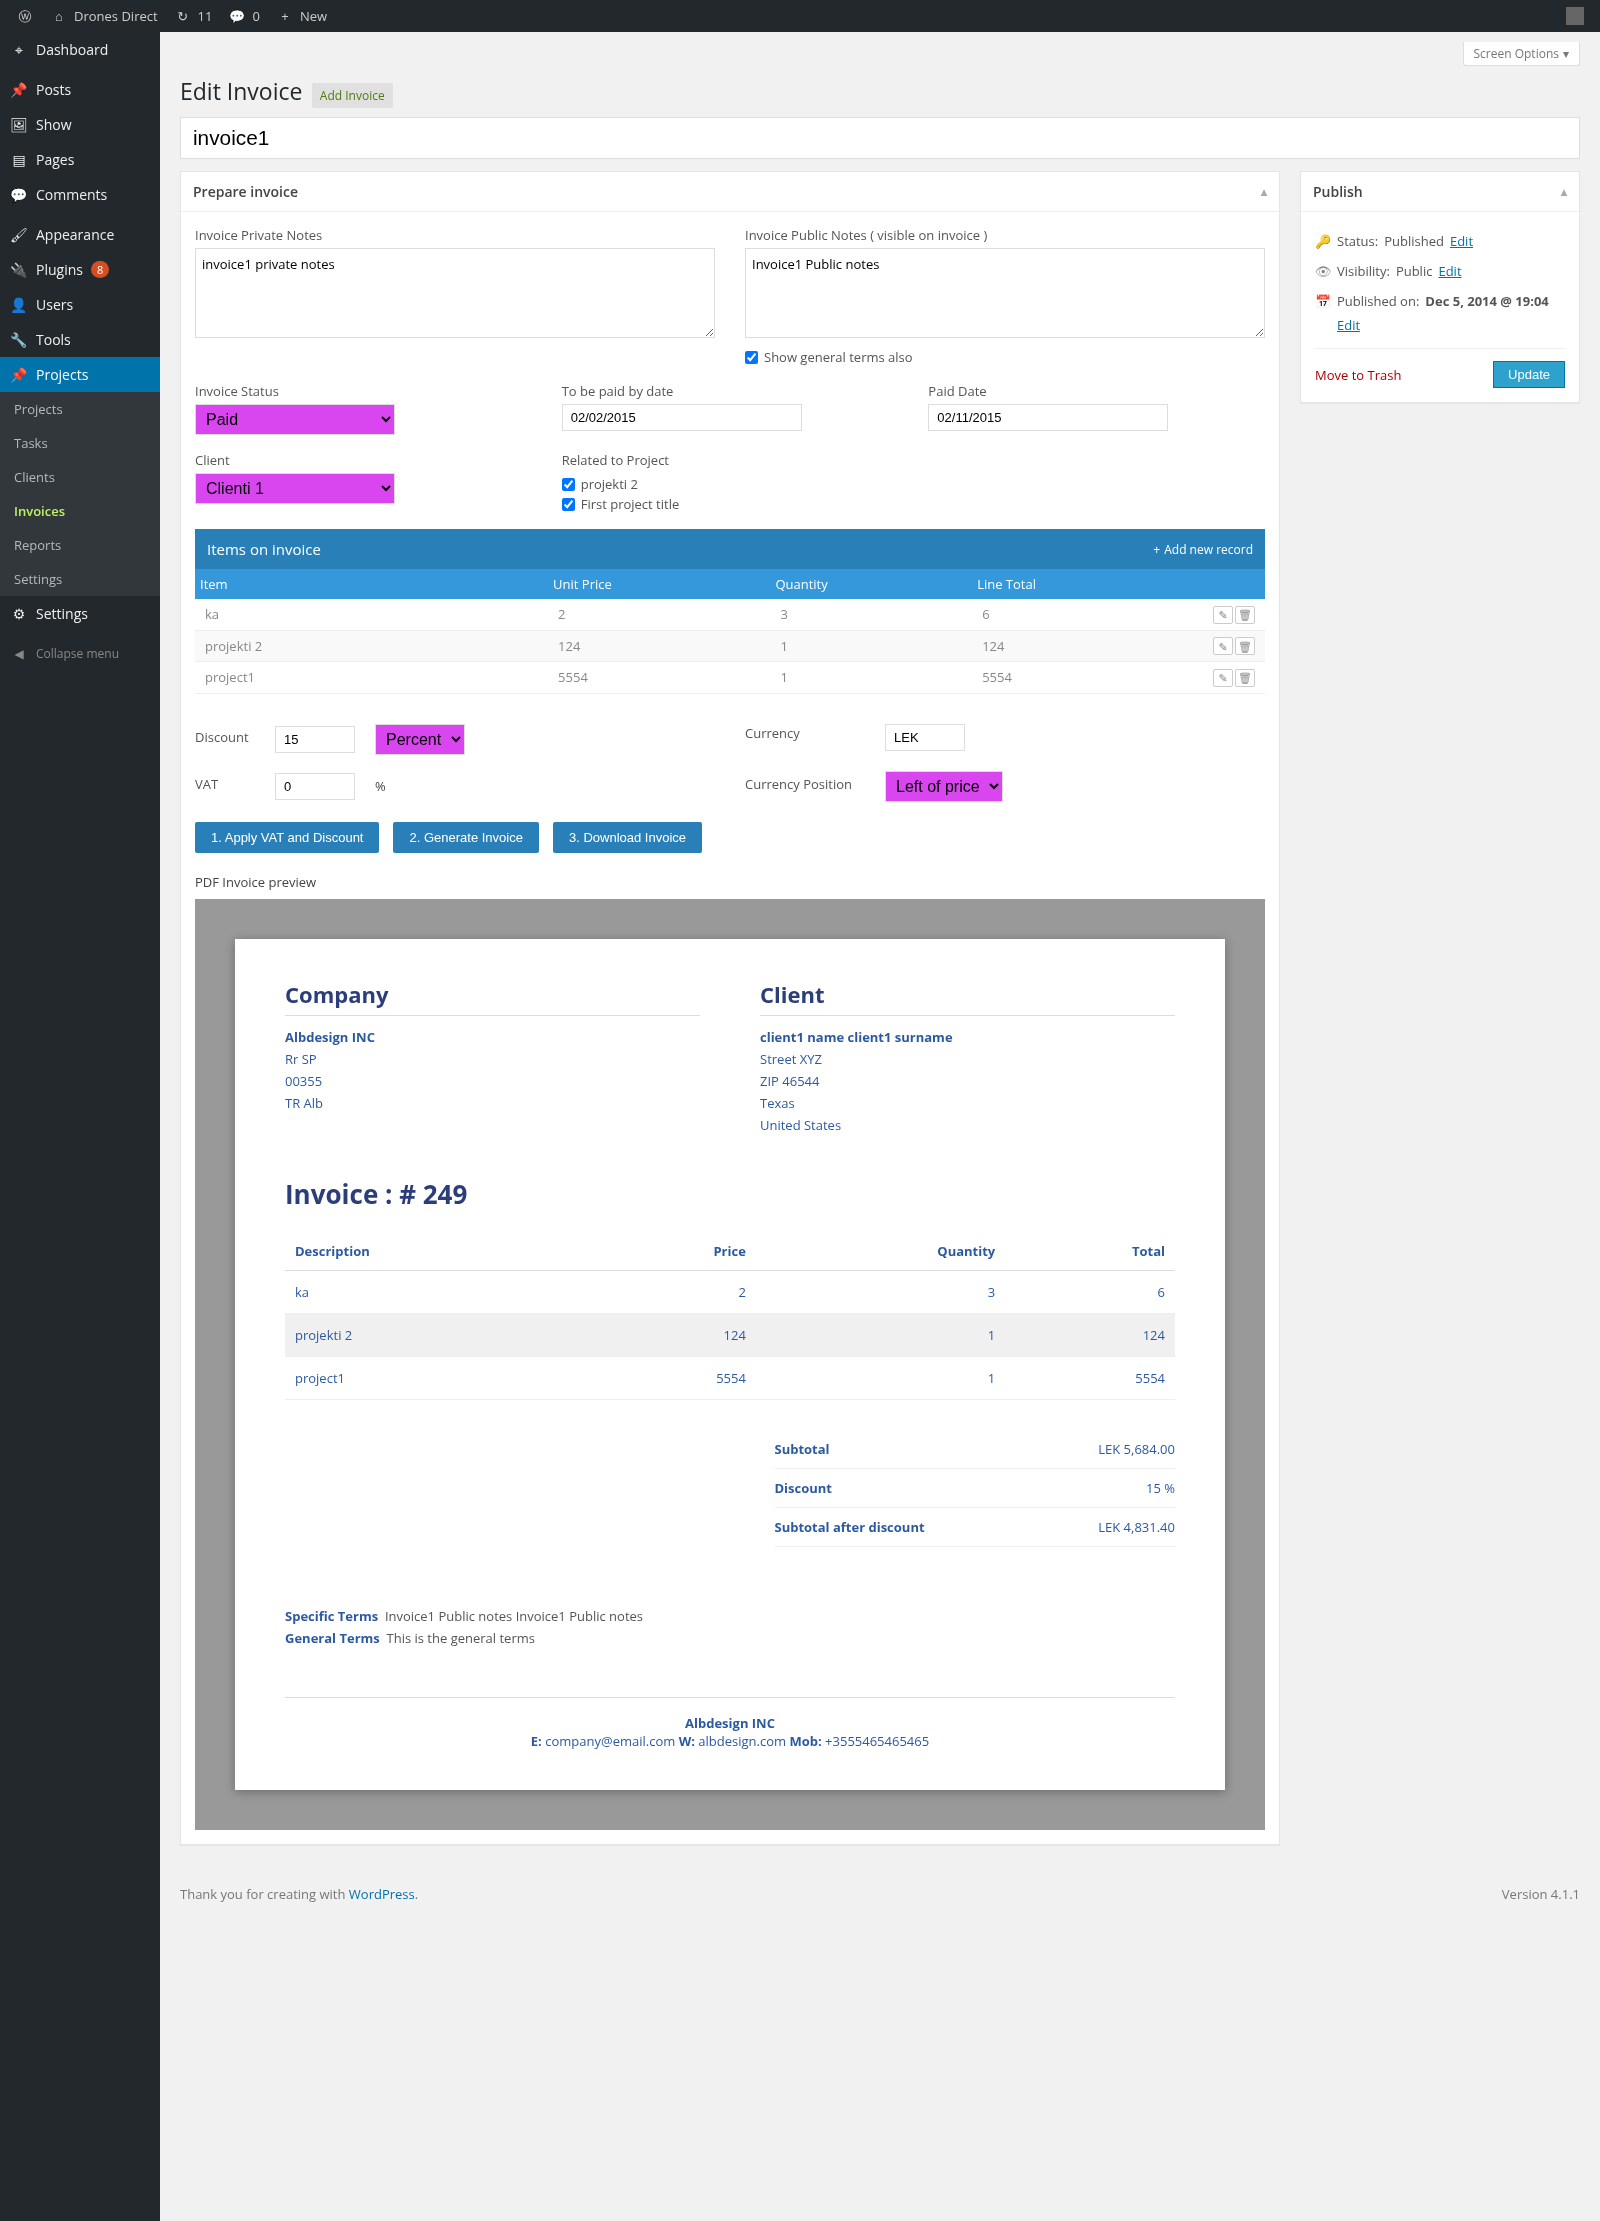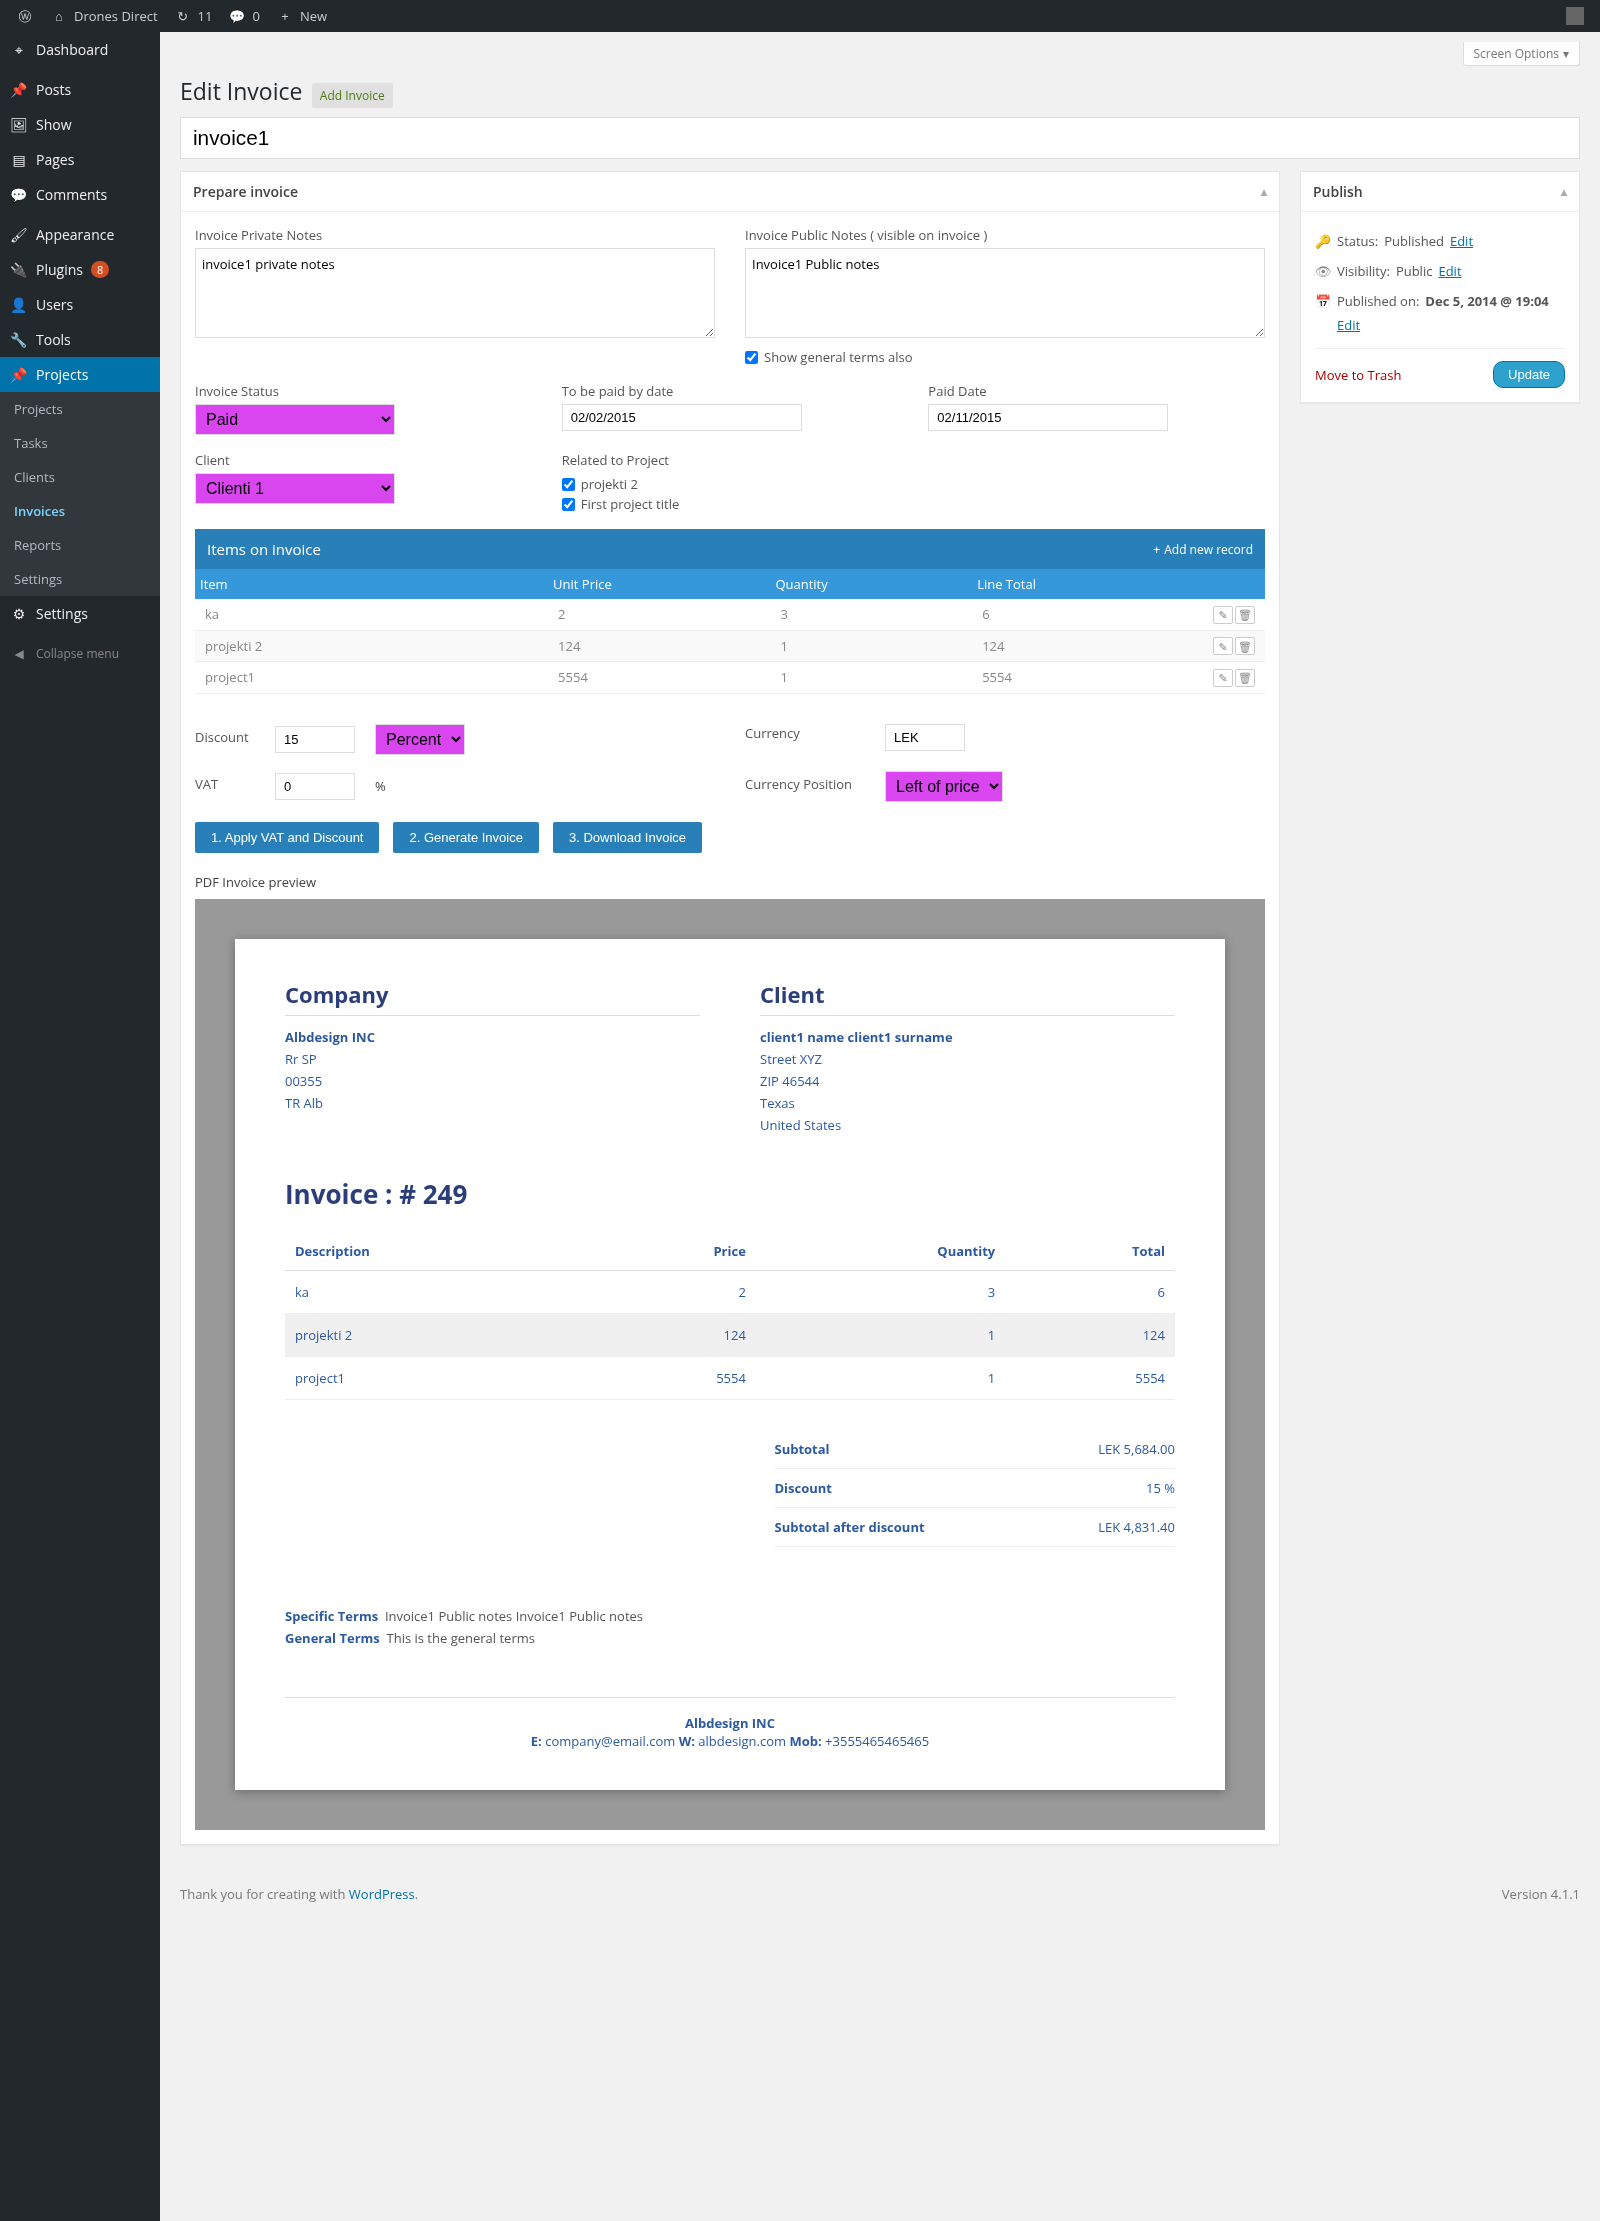--- a/index.html
+++ b/index.html
@@ -13,21 +13,21 @@
 
 
 .wrap { display: flex; min-height: calc(100vh - 32px); }
 .sidebar { width: 160px; background: #23282d; color: #ccc; }
 .menu-item { display: flex; align-items: center; gap: 8px; padding: 8px 10px; color: #eee; font-size: 14px; cursor: pointer; position: relative; }
 .menu-item.sub { padding-left: 14px; font-size: 13px; color: #b4b9be; }
 .menu-item.sep { height: 5px; padding: 0; }
 .menu-item.current { background: #0073aa; color: #fff; }
 .menu-item.current::after { content: ""; position: absolute; right: -8px; top: 50%; margin-top: -8px; border: 8px solid transparent; border-right-color: #f1f1f1; }
 .submenu { background: #32373c; }
-.submenu .menu-item.active { color: #7dd3fc; font-weight: 600; }
+.submenu .menu-item.active { color: #bef264; font-weight: 600; }
 .badge-count { background: #d54e21; color: #fff; border-radius: 10px; font-size: 11px; padding: 1px 6px; }
 
 
 .main { flex: 1; padding: 10px 20px 40px 20px; position: relative; }
 .screen-opts { float: right; background: #fff; border: 1px solid #ddd; border-top: none; padding: 3px 10px; font-size: 12px; color: #777; cursor: pointer; border-radius: 0 0 3px 3px; display: flex; align-items: center; gap: 4px; }
 h1.page-title { font-size: 23px; font-weight: 400; color: #23282d; padding: 9px 0 4px; display: inline-block; }
 .add-new { background: #e0e0e0; color: #4d7c0f; padding: 4px 8px; font-size: 12px; border-radius: 2px; margin-left: 6px; cursor: pointer; }
 .title-input { width: 100%; font-size: 1.6em; padding: 8px 12px; border: 1px solid #ddd; background: #fff; margin: 6px 0 12px; }
 .cols { display: flex; gap: 20px; }
 .col-main { flex: 1; min-width: 0; }
@@ -86,21 +86,21 @@
 .terms .plain { color: #555; font-weight: 400; }
 .preview-footer { border-top: 1px solid #ddd; margin-top: 50px; padding-top: 16px; text-align: center; color: #2c5aa0; font-size: 13px; }
 .preview-footer strong { font-weight: 700; }
 
 
 .pub-row { padding: 6px 0; font-size: 13px; color: #555; display: flex; align-items: center; gap: 6px; }
 .pub-row a { color: #0073aa; text-decoration: underline; cursor: pointer; }
 .pub-icon { width: 16px; color: #888; }
 .pub-actions { display: flex; justify-content: space-between; align-items: center; padding-top: 12px; border-top: 1px solid #eee; margin-top: 8px; }
 .pub-actions a { color: #a00; font-size: 13px; cursor: pointer; }
-.update-btn { background: #2ea2cc; color: #fff; border: 1px solid #0074a2; padding: 5px 14px; font-size: 13px; border-radius: 10px; cursor: pointer; }
+.update-btn { background: #2ea2cc; color: #fff; border: 1px solid #0074a2; padding: 5px 14px; font-size: 13px; border-radius: 0; cursor: pointer; }
 
 .footer { color: #777; font-size: 13px; padding: 20px 0 6px; display: flex; justify-content: space-between; }
 .footer a { color: #0073aa; }
 
 .icon { width: 18px; height: 18px; display: inline-flex; align-items: center; justify-content: center; }
 </style>
 </head>
 <body>
 
 <div class="adminbar">

